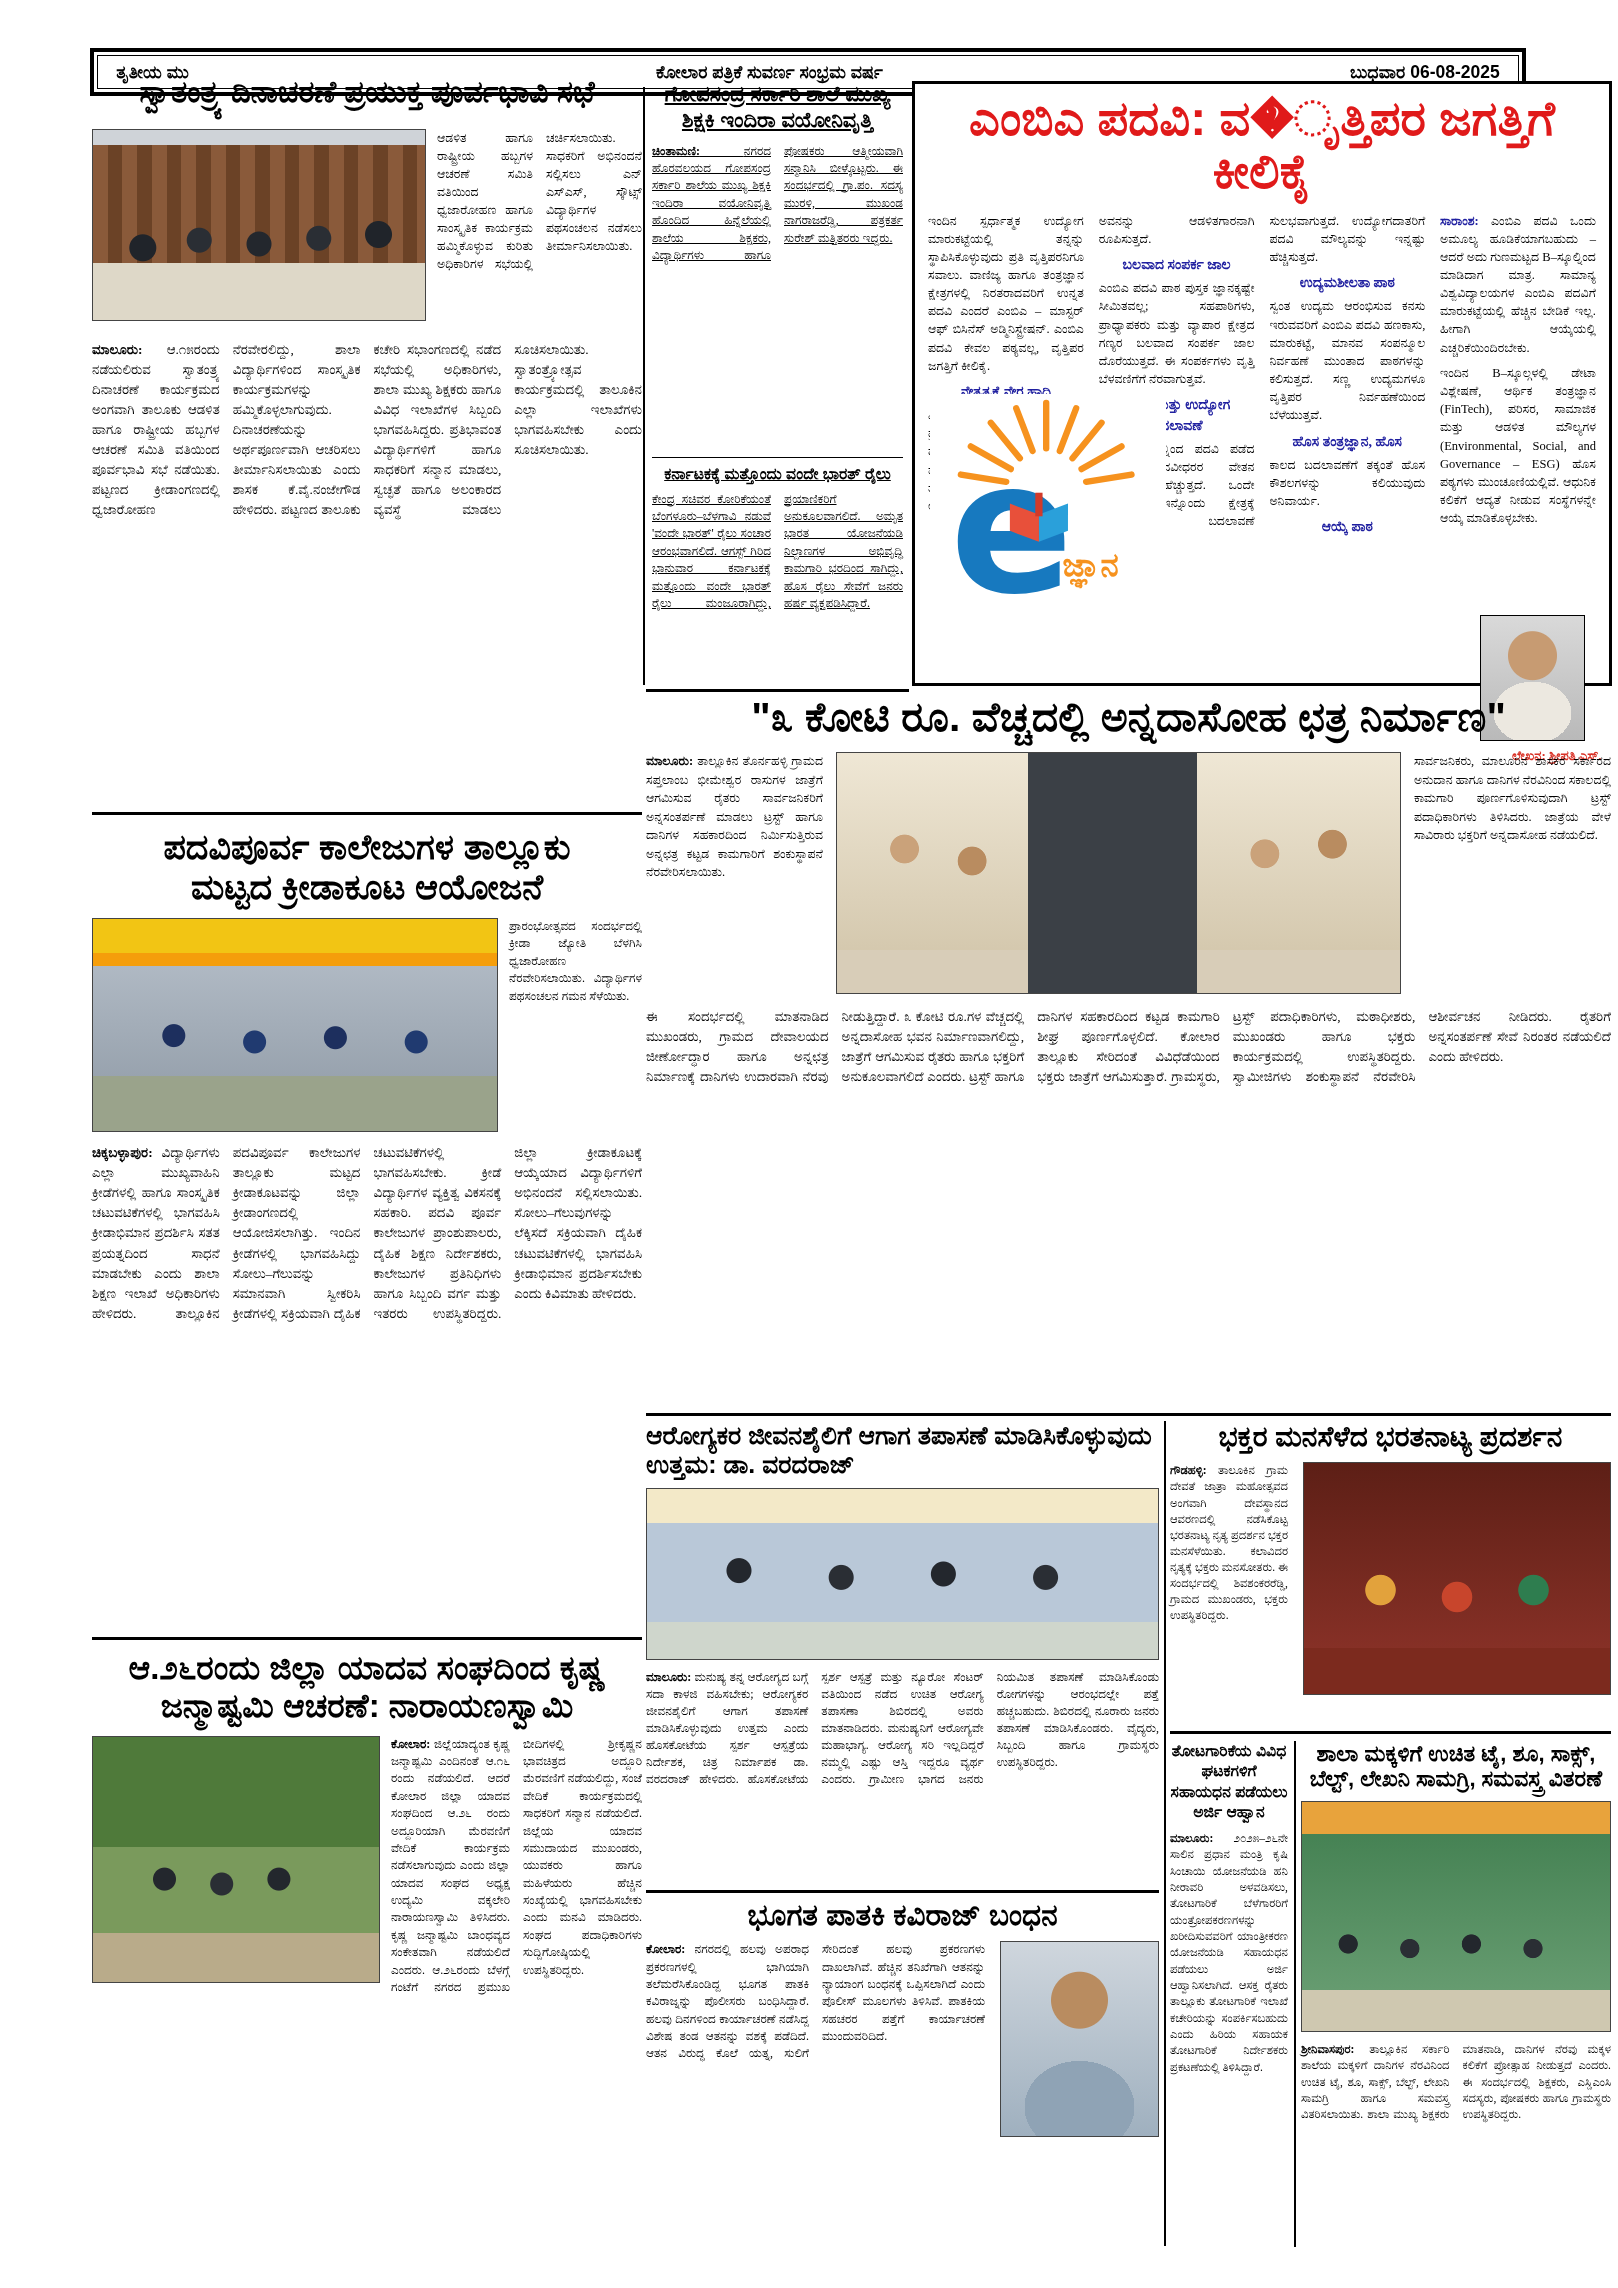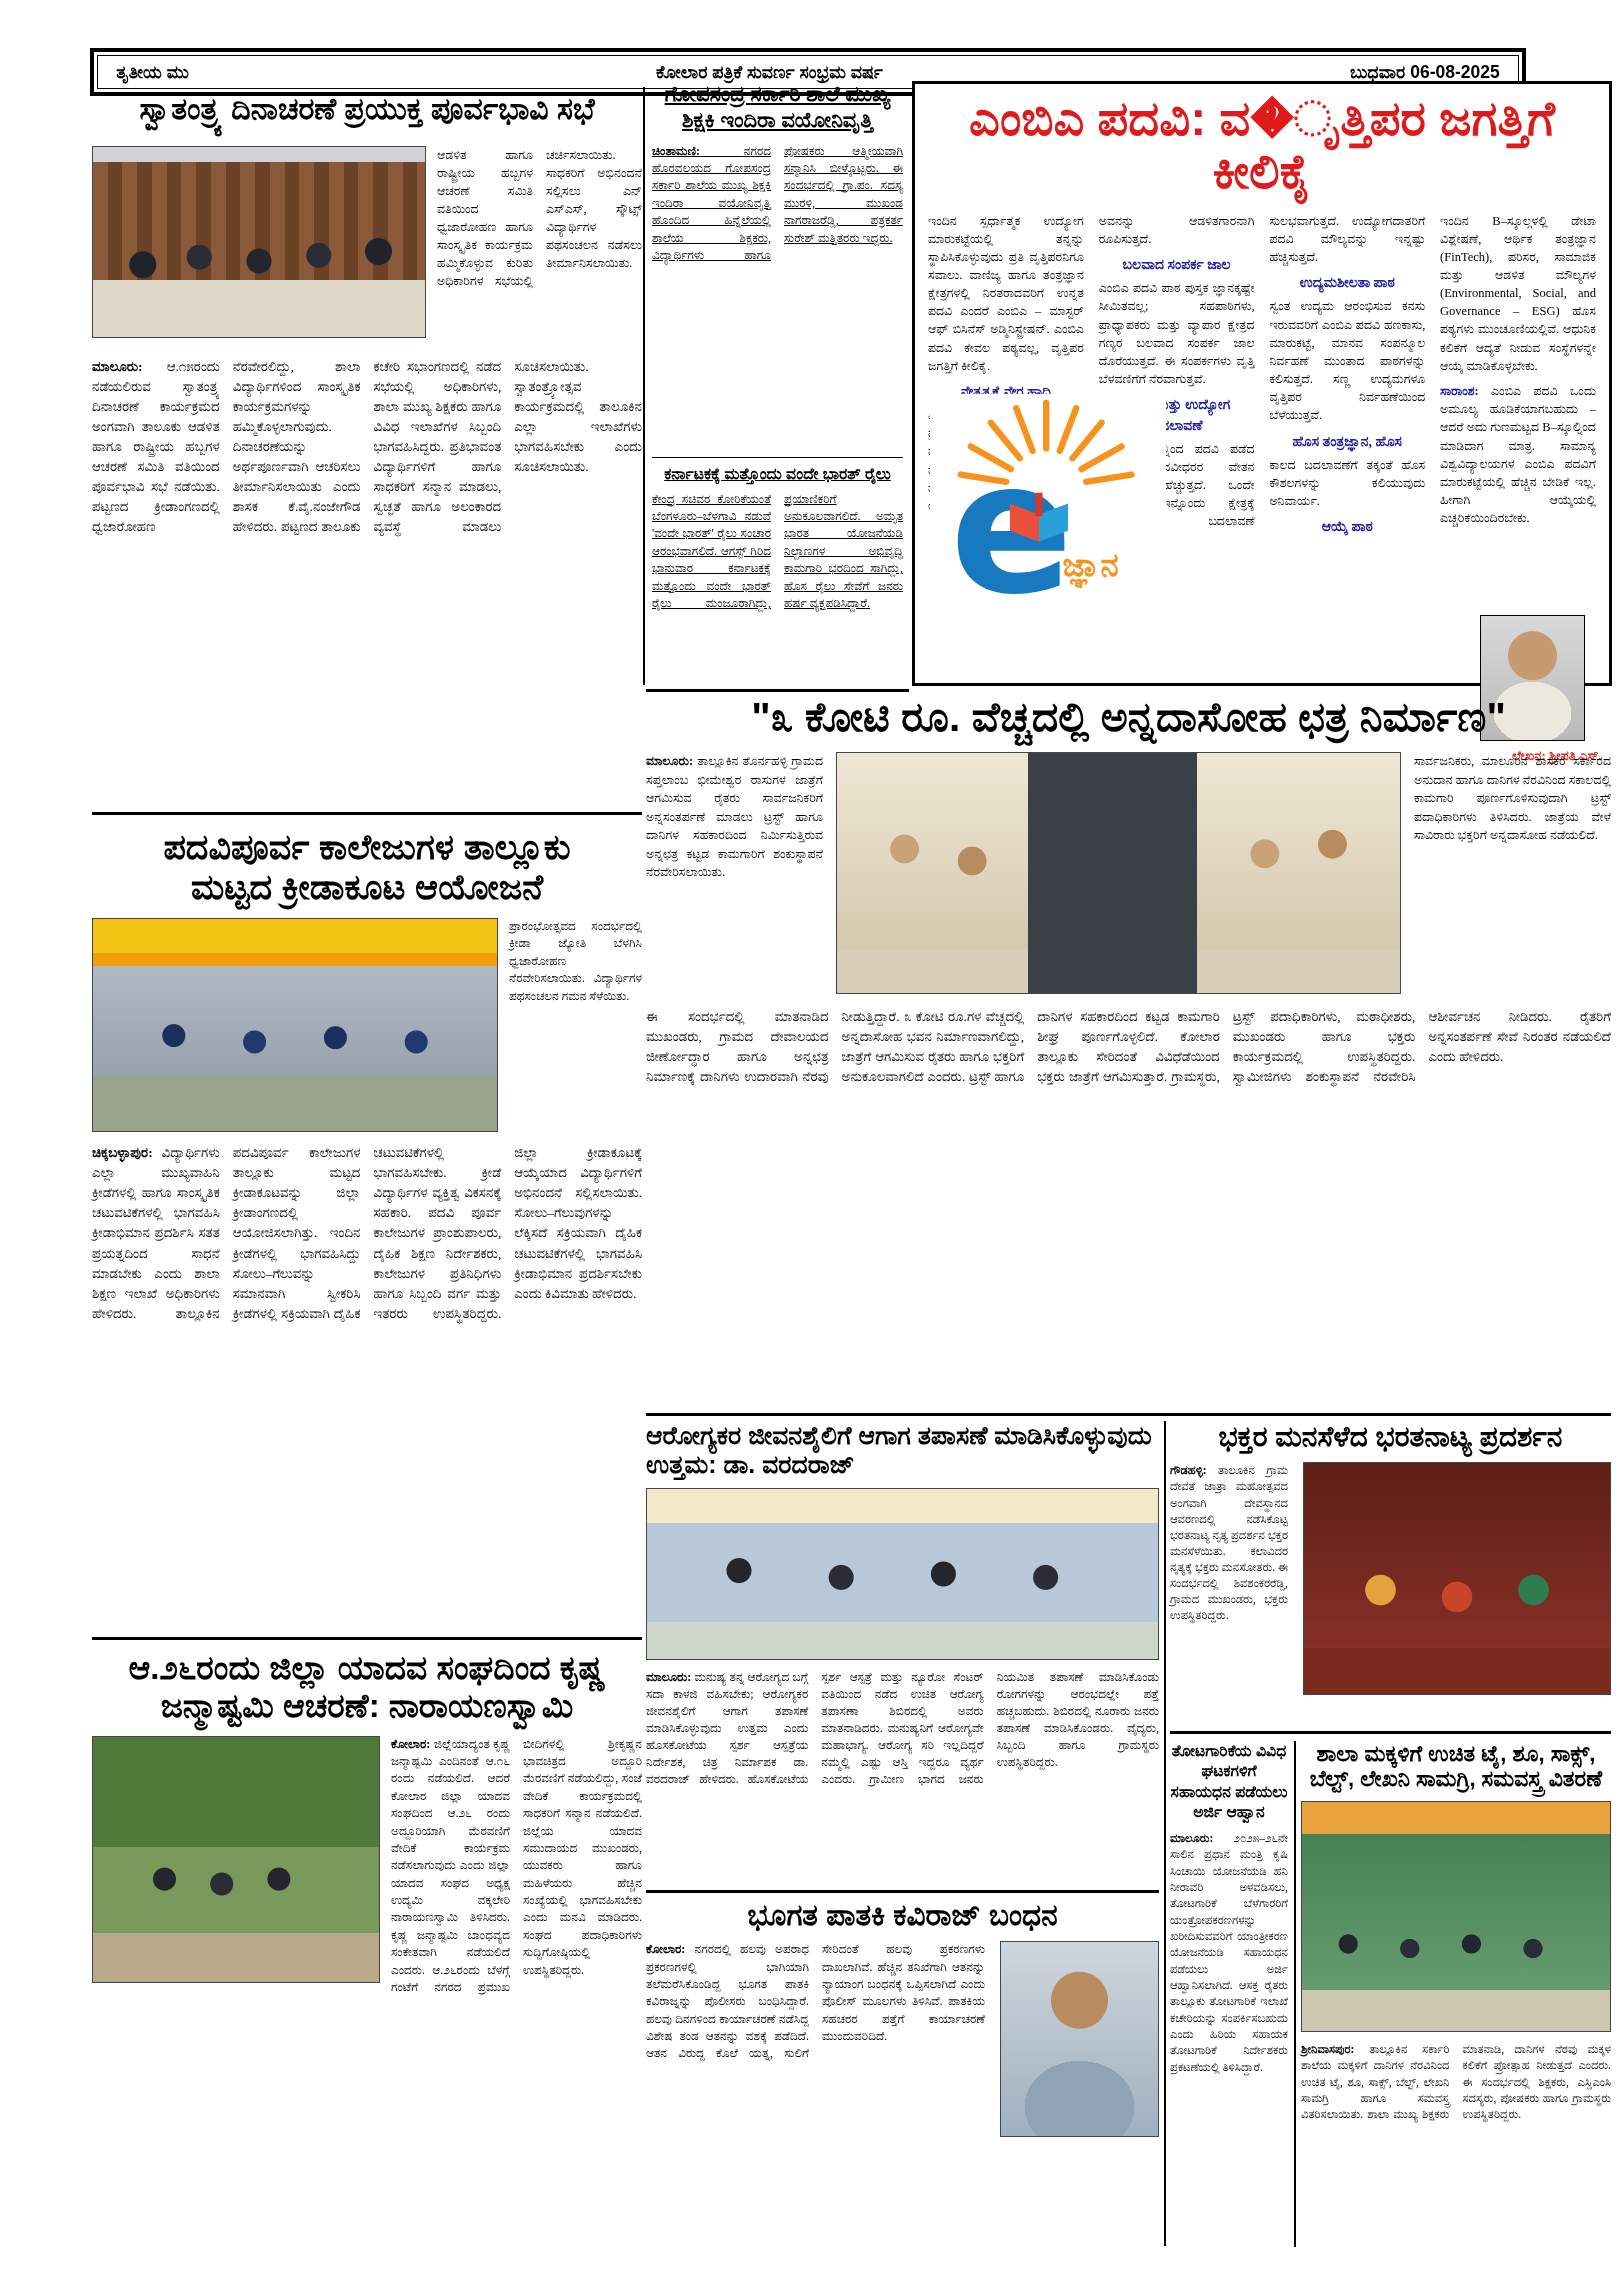--- a/index.html
+++ b/index.html
@@ -99,21 +99,21 @@
 <div id="page">
 
   <div class="masthead">
     <div class="masthead-inner">
       <span>ತೃತೀಯ ಮು</span>
       <span>ಕೋಲಾರ ಪತ್ರಿಕೆ  ಸುವರ್ಣ ಸಂಭ್ರಮ ವರ್ಷ</span>
       <span>ಬುಧವಾರ 06-08-2025</span>
     </div>
   </div>
 
-  <div class="sec" style="left:92px;top:92px;width:550px;height:724px;">
+  <div class="sec" style="left:92px;top:75px;width:550px;height:724px;">
     <div class="headline" style="font-size:30px;">ಸ್ವಾತಂತ್ರ್ಯ ದಿನಾಚರಣೆ ಪ್ರಯುಕ್ತ ಪೂರ್ವಭಾವಿ ಸಭೆ</div>
     <div style="display:flex;margin-top:19px;gap:11px;">
       <div class="photo ph-meeting" style="width:334px;height:192px;flex:0 0 auto;"></div>
       <div class="body-txt cols-2" style="flex:1;font-size:12.5px;line-height:1.45;">
         <span>ಆಡಳಿತ ಹಾಗೂ ರಾಷ್ಟ್ರೀಯ ಹಬ್ಬಗಳ ಆಚರಣೆ ಸಮಿತಿ ವತಿಯಿಂದ ಧ್ವಜಾರೋಹಣ ಹಾಗೂ ಸಾಂಸ್ಕೃತಿಕ ಕಾರ್ಯಕ್ರಮ ಹಮ್ಮಿಕೊಳ್ಳುವ ಕುರಿತು ಅಧಿಕಾರಿಗಳ ಸಭೆಯಲ್ಲಿ ಚರ್ಚಿಸಲಾಯಿತು. ಸಾಧಕರಿಗೆ ಅಭಿನಂದನೆ ಸಲ್ಲಿಸಲು ಎನ್ ಎಸ್ಎಸ್, ಸ್ಕೌಟ್ಸ್ ವಿದ್ಯಾರ್ಥಿಗಳ ಪಥಸಂಚಲನ ನಡೆಸಲು ತೀರ್ಮಾನಿಸಲಾಯಿತು.</span>
       </div>
     </div>
     <div class="body-txt cols-4" style="margin-top:19px;height:498px;">
       <b class="dl">ಮಾಲೂರು:</b>
       <span>ಆ.೧೫ರಂದು ನಡೆಯಲಿರುವ ಸ್ವಾತಂತ್ರ್ಯ ದಿನಾಚರಣೆ ಕಾರ್ಯಕ್ರಮದ ಅಂಗವಾಗಿ ತಾಲೂಕು ಆಡಳಿತ ಹಾಗೂ ರಾಷ್ಟ್ರೀಯ ಹಬ್ಬಗಳ ಆಚರಣೆ ಸಮಿತಿ ವತಿಯಿಂದ ಪೂರ್ವಭಾವಿ ಸಭೆ ನಡೆಯಿತು. ಪಟ್ಟಣದ ಕ್ರೀಡಾಂಗಣದಲ್ಲಿ ಧ್ವಜಾರೋಹಣ ನೆರವೇರಲಿದ್ದು, ಶಾಲಾ ವಿದ್ಯಾರ್ಥಿಗಳಿಂದ ಸಾಂಸ್ಕೃತಿಕ ಕಾರ್ಯಕ್ರಮಗಳನ್ನು ಹಮ್ಮಿಕೊಳ್ಳಲಾಗುವುದು. ದಿನಾಚರಣೆಯನ್ನು ಅರ್ಥಪೂರ್ಣವಾಗಿ ಆಚರಿಸಲು ತೀರ್ಮಾನಿಸಲಾಯಿತು ಎಂದು ಶಾಸಕ ಕೆ.ವೈ.ನಂಜೇಗೌಡ ಹೇಳಿದರು. ಪಟ್ಟಣದ ತಾಲೂಕು ಕಚೇರಿ ಸಭಾಂಗಣದಲ್ಲಿ ನಡೆದ ಸಭೆಯಲ್ಲಿ ಅಧಿಕಾರಿಗಳು, ಶಾಲಾ ಮುಖ್ಯ ಶಿಕ್ಷಕರು ಹಾಗೂ ವಿವಿಧ ಇಲಾಖೆಗಳ ಸಿಬ್ಬಂದಿ ಭಾಗವಹಿಸಿದ್ದರು. ಪ್ರತಿಭಾವಂತ ವಿದ್ಯಾರ್ಥಿಗಳಿಗೆ ಹಾಗೂ ಸಾಧಕರಿಗೆ ಸನ್ಮಾನ ಮಾಡಲು, ಸ್ವಚ್ಛತೆ ಹಾಗೂ ಅಲಂಕಾರದ ವ್ಯವಸ್ಥೆ ಮಾಡಲು ಸೂಚಿಸಲಾಯಿತು. ಸ್ವಾತಂತ್ರ್ಯೋತ್ಸವ ಕಾರ್ಯಕ್ರಮದಲ್ಲಿ ತಾಲೂಕಿನ ಎಲ್ಲಾ ಇಲಾಖೆಗಳು ಭಾಗವಹಿಸಬೇಕು ಎಂದು ಸೂಚಿಸಲಾಯಿತು.</span>
@@ -142,22 +142,22 @@
       <p>ಎಂಬಿಎ ಪದವಿ ಪಡೆಯುವ ಪ್ರಮುಖ ಪ್ರಯೋಜನವೆಂದರೆ ಜ್ಞಾನ ಹೊಂದಿದವರನ್ನು ಕಂಪನಿಗಳು ಹೆಚ್ಚಿನ ಮೆಚ್ಚುಗೆ ನೀಡುತ್ತವೆ. ಯಾವುದೇ ಕ್ಷೇತ್ರದ ತಂತ್ರಜ್ಞಾನ ತಜ್ಞನಿಗೆ ಕೂಡ ಎಂಬಿಎ ಅವನಿಗೆ ನಿರ್ವಹಣಾ ಜ್ಞಾನವನ್ನು ಸೇರಿಸಿ ಅವನನ್ನು ಆಡಳಿತಗಾರನಾಗಿ ರೂಪಿಸುತ್ತದೆ.</p>
       <div class="subhead-blue">ಬಲವಾದ ಸಂಪರ್ಕ ಜಾಲ</div>
       <p>ಎಂಬಿಎ ಪದವಿ ಪಾಠ ಪುಸ್ತಕ ಜ್ಞಾನಕ್ಕಷ್ಟೇ ಸೀಮಿತವಲ್ಲ; ಸಹಪಾಠಿಗಳು, ಪ್ರಾಧ್ಯಾಪಕರು ಮತ್ತು ವ್ಯಾಪಾರ ಕ್ಷೇತ್ರದ ಗಣ್ಯರ ಬಲವಾದ ಸಂಪರ್ಕ ಜಾಲ ದೊರೆಯುತ್ತದೆ. ಈ ಸಂಪರ್ಕಗಳು ವೃತ್ತಿ ಬೆಳವಣಿಗೆಗೆ ನೆರವಾಗುತ್ತವೆ.</p>
       <div class="subhead-blue">ವೇತನ ಮತ್ತು ಉದ್ಯೋಗ ಬದಲಾವಣೆ</div>
       <p>ಶ್ರೇಷ B–ಸ್ಕೂಲ್ನಿಂದ ಪದವಿ ಪಡೆದ ಎಂಬಿಎ ಪದವೀಧರರ ವೇತನ ಬಹುಪಟ್ಟು ಹೆಚ್ಚುತ್ತದೆ. ಒಂದೇ ಕ್ಷೇತ್ರದಿಂದ ಇನ್ನೊಂದು ಕ್ಷೇತ್ರಕ್ಕೆ ನಿಯಮಿತ ಬದಲಾವಣೆ ಸುಲಭವಾಗುತ್ತದೆ. ಉದ್ಯೋಗದಾತರಿಗೆ ಪದವಿ ಮೌಲ್ಯವನ್ನು ಇನ್ನಷ್ಟು ಹೆಚ್ಚಿಸುತ್ತದೆ.</p>
       <div class="subhead-blue">ಉದ್ಯಮಶೀಲತಾ ಪಾಠ</div>
       <p>ಸ್ವಂತ ಉದ್ಯಮ ಆರಂಭಿಸುವ ಕನಸು ಇರುವವರಿಗೆ ಎಂಬಿಎ ಪದವಿ ಹಣಕಾಸು, ಮಾರುಕಟ್ಟೆ, ಮಾನವ ಸಂಪನ್ಮೂಲ ನಿರ್ವಹಣೆ ಮುಂತಾದ ಪಾಠಗಳನ್ನು ಕಲಿಸುತ್ತದೆ. ಸಣ್ಣ ಉದ್ಯಮಗಳೂ ವೃತ್ತಿಪರ ನಿರ್ವಹಣೆಯಿಂದ ಬೆಳೆಯುತ್ತವೆ.</p>
       <div class="subhead-blue">ಹೊಸ ತಂತ್ರಜ್ಞಾನ, ಹೊಸ</div>
       <p>ಕಾಲದ ಬದಲಾವಣೆಗೆ ತಕ್ಕಂತೆ ಹೊಸ ಕೌಶಲಗಳನ್ನು ಕಲಿಯುವುದು ಅನಿವಾರ್ಯ.</p>
       <div class="subhead-blue">ಆಯ್ಕೆ ಪಾಠ</div>
+      <p><b style="color:#2020a0;">ಸಾರಾಂಶ:</b> <span>ಎಂಬಿಎ ಪದವಿ ಒಂದು ಅಮೂಲ್ಯ ಹೂಡಿಕೆಯಾಗಬಹುದು – ಆದರೆ ಅದು ಗುಣಮಟ್ಟದ B–ಸ್ಕೂಲ್ನಿಂದ ಮಾಡಿದಾಗ ಮಾತ್ರ. ಸಾಮಾನ್ಯ ವಿಶ್ವವಿದ್ಯಾಲಯಗಳ ಎಂಬಿಎ ಪದವಿಗೆ ಮಾರುಕಟ್ಟೆಯಲ್ಲಿ ಹೆಚ್ಚಿನ ಬೇಡಿಕೆ ಇಲ್ಲ. ಹೀಗಾಗಿ ಆಯ್ಕೆಯಲ್ಲಿ ಎಚ್ಚರಿಕೆಯಿಂದಿರಬೇಕು.</span></p>
       <p>ಇಂದಿನ B–ಸ್ಕೂಲ್ಗಳಲ್ಲಿ ಡೇಟಾ ವಿಶ್ಲೇಷಣೆ, ಆರ್ಥಿಕ ತಂತ್ರಜ್ಞಾನ (FinTech), ಪರಿಸರ, ಸಾಮಾಜಿಕ ಮತ್ತು ಆಡಳಿತ ಮೌಲ್ಯಗಳ (Environmental, Social, and Governance – ESG) ಹೊಸ ಪಠ್ಯಗಳು ಮುಂಚೂಣಿಯಲ್ಲಿವೆ. ಆಧುನಿಕ ಕಲಿಕೆಗೆ ಆದ್ಯತೆ ನೀಡುವ ಸಂಸ್ಥೆಗಳನ್ನೇ ಆಯ್ಕೆ ಮಾಡಿಕೊಳ್ಳಬೇಕು.</p>
-      <p><b style="color:#2020a0;">ಸಾರಾಂಶ:</b> <span>ಎಂಬಿಎ ಪದವಿ ಒಂದು ಅಮೂಲ್ಯ ಹೂಡಿಕೆಯಾಗಬಹುದು – ಆದರೆ ಅದು ಗುಣಮಟ್ಟದ B–ಸ್ಕೂಲ್ನಿಂದ ಮಾಡಿದಾಗ ಮಾತ್ರ. ಸಾಮಾನ್ಯ ವಿಶ್ವವಿದ್ಯಾಲಯಗಳ ಎಂಬಿಎ ಪದವಿಗೆ ಮಾರುಕಟ್ಟೆಯಲ್ಲಿ ಹೆಚ್ಚಿನ ಬೇಡಿಕೆ ಇಲ್ಲ. ಹೀಗಾಗಿ ಆಯ್ಕೆಯಲ್ಲಿ ಎಚ್ಚರಿಕೆಯಿಂದಿರಬೇಕು.</span></p>
 
       <div class="elogo">
         <svg viewBox="0 0 260 245" width="236" height="231" style="font-size:13.5px">
           <g stroke="#f6921e" stroke-width="7" stroke-linecap="round">
             <line x1="84" y1="92" x2="34" y2="84"></line>
             <line x1="89" y1="78" x2="45" y2="53"></line>
             <line x1="99" y1="66" x2="67" y2="27"></line>
             <line x1="113" y1="58" x2="95" y2="11"></line>
             <line x1="128" y1="55" x2="128" y2="5"></line>
             <line x1="143" y1="58" x2="161" y2="11"></line>

